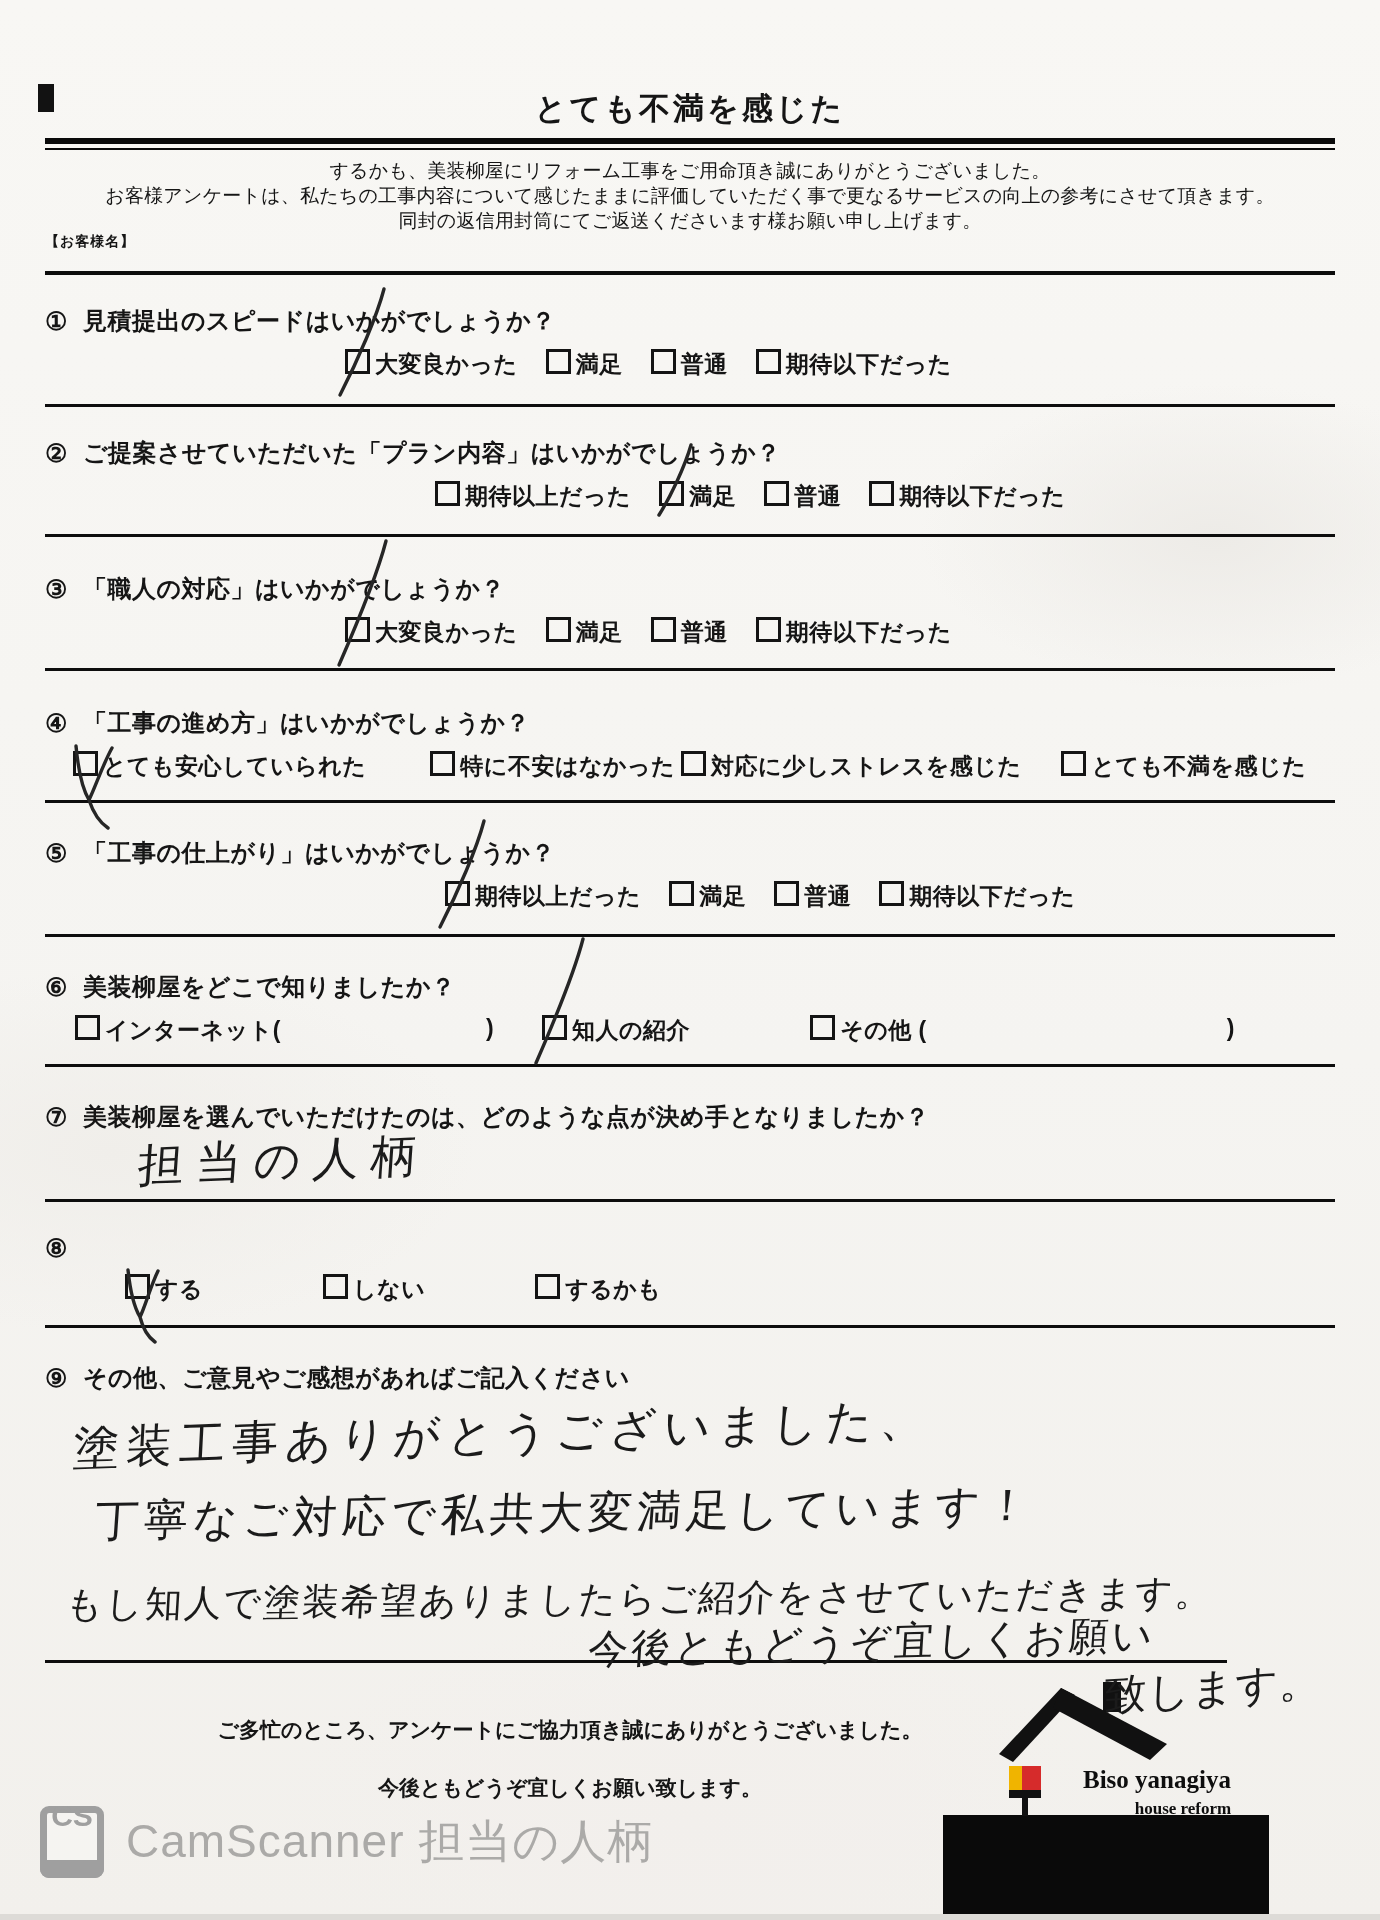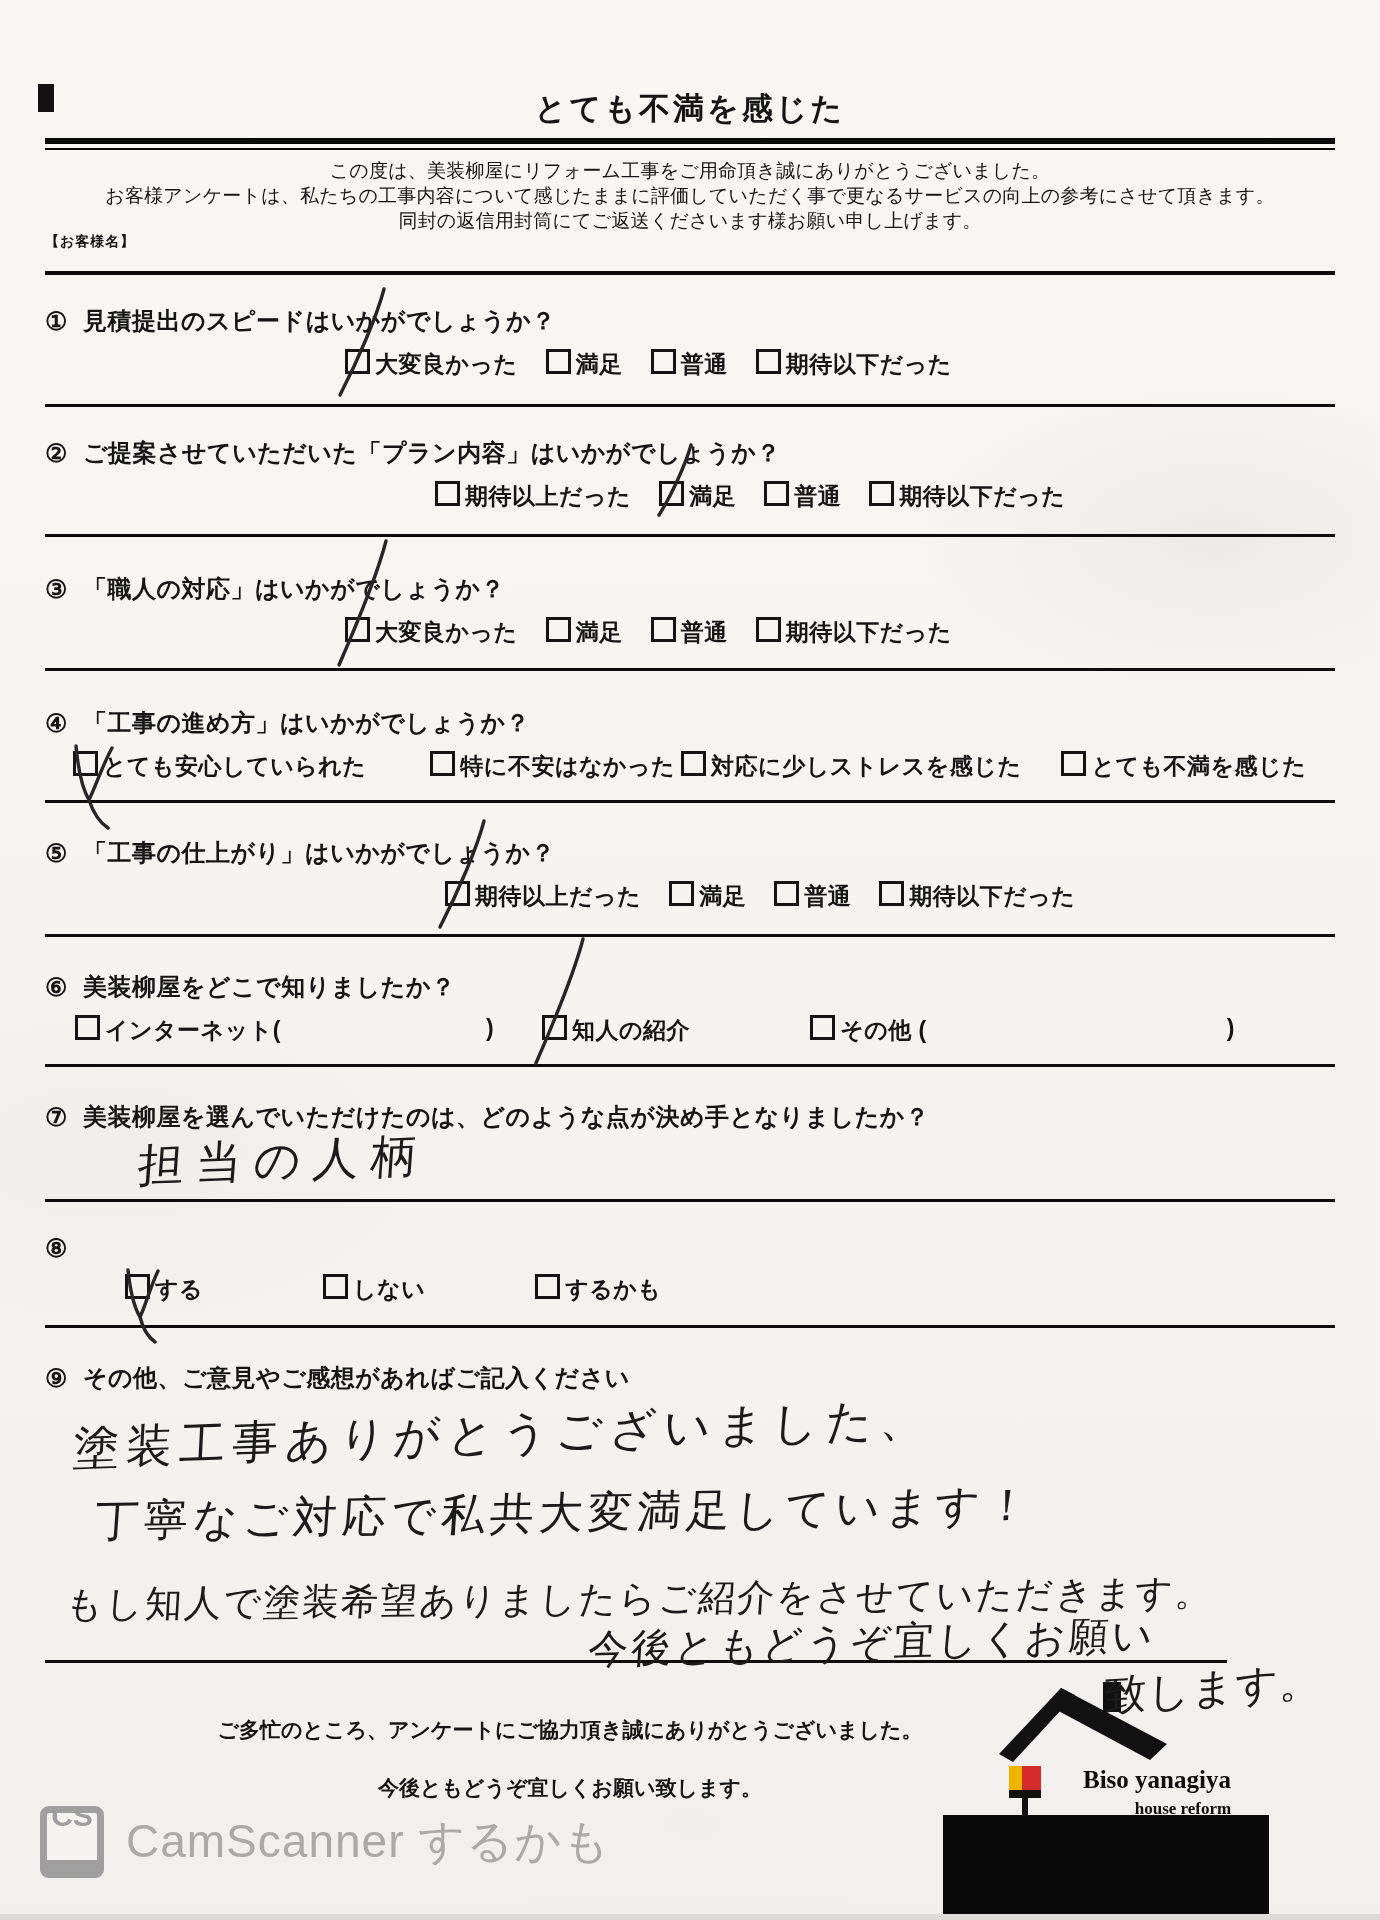--- a/index.html
+++ b/index.html
@@ -91,21 +91,21 @@
 
 <div class="page">
   <div class="artifact-blot"></div>
 
   <div class="sheet">
 
     <div class="doc-title">とても不満を感じた</div>
     <div class="rule-double"></div>
 
     <div class="intro">
-      <div>この度は、美装柳屋にリフォーム工事をご用命頂き誠にありがとうございました。</div>
+      <div>するかも、美装柳屋にリフォーム工事をご用命頂き誠にありがとうございました。</div>
       <div>お客様アンケートは、私たちの工事内容について感じたままに評価していただく事で更なるサービスの向上の参考にさせて頂きます。</div>
       <div>同封の返信用封筒にてご返送くださいます様お願い申し上げます。</div>
     </div>
 
     <div class="customer-name">【お客様名】</div>
     <div class="name-rule"></div>
 
     <div class="q q1">
       <div class="q-head">
         <span class="q-num">①</span>
@@ -363,17 +363,17 @@
       </span>
     </div>
   </div>
   <div class="redacted-box"></div>
 
   <div class="watermark">
     <span class="cs-badge">
       <span class="cs-badge-text">CS</span>
       <span class="cs-badge-foot"></span>
     </span>
-    <span class="cs-text">CamScanner するかも</span>
+    <span class="cs-text">CamScanner 担当の人柄</span>
   </div>
 
   <div class="bottom-strip"></div>
 </div>
 
 </body></html>

